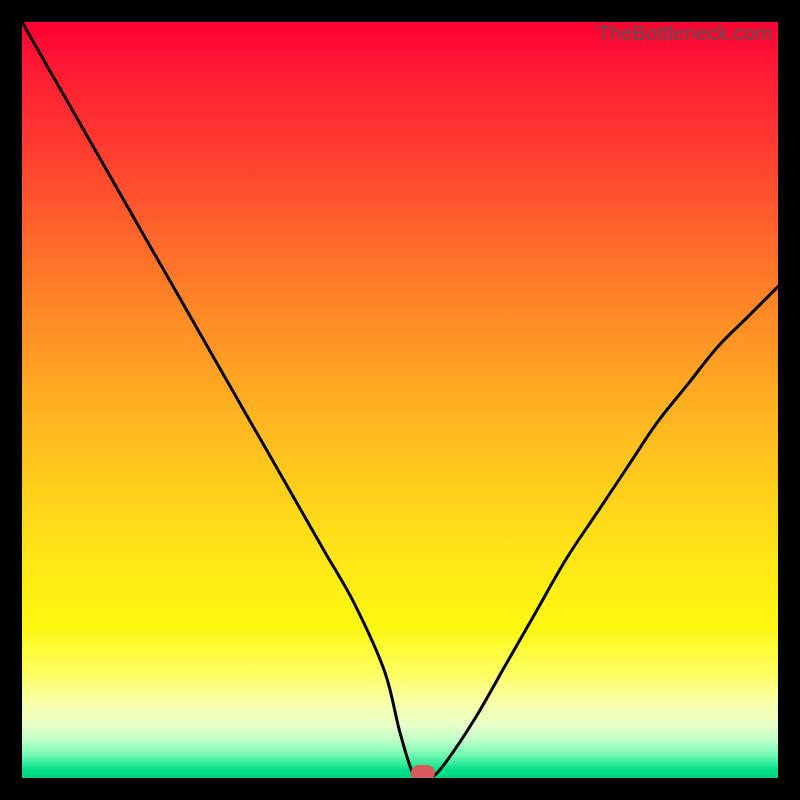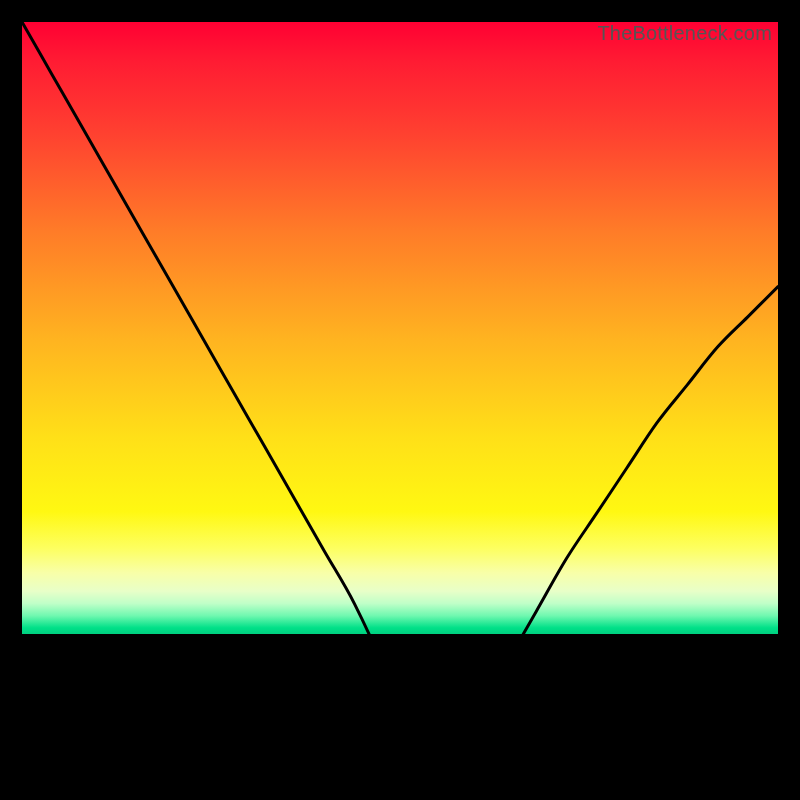--- a/index.html
+++ b/index.html
@@ -18,21 +18,21 @@
     width: 800px;
     height: 800px;
     box-sizing: border-box;
     border: 22px solid #000;
   }
   .plot-area {
     position: absolute;
     top: 22px;
     left: 22px;
     width: 756px;
-    height: 612px;
+    height: 756px;
     overflow: hidden;
     text-align: right;
   }
   .gradient {
     position: absolute;
     top: 0;
     left: 0;
     width: 100%;
     height: 100%;
     background: linear-gradient(

